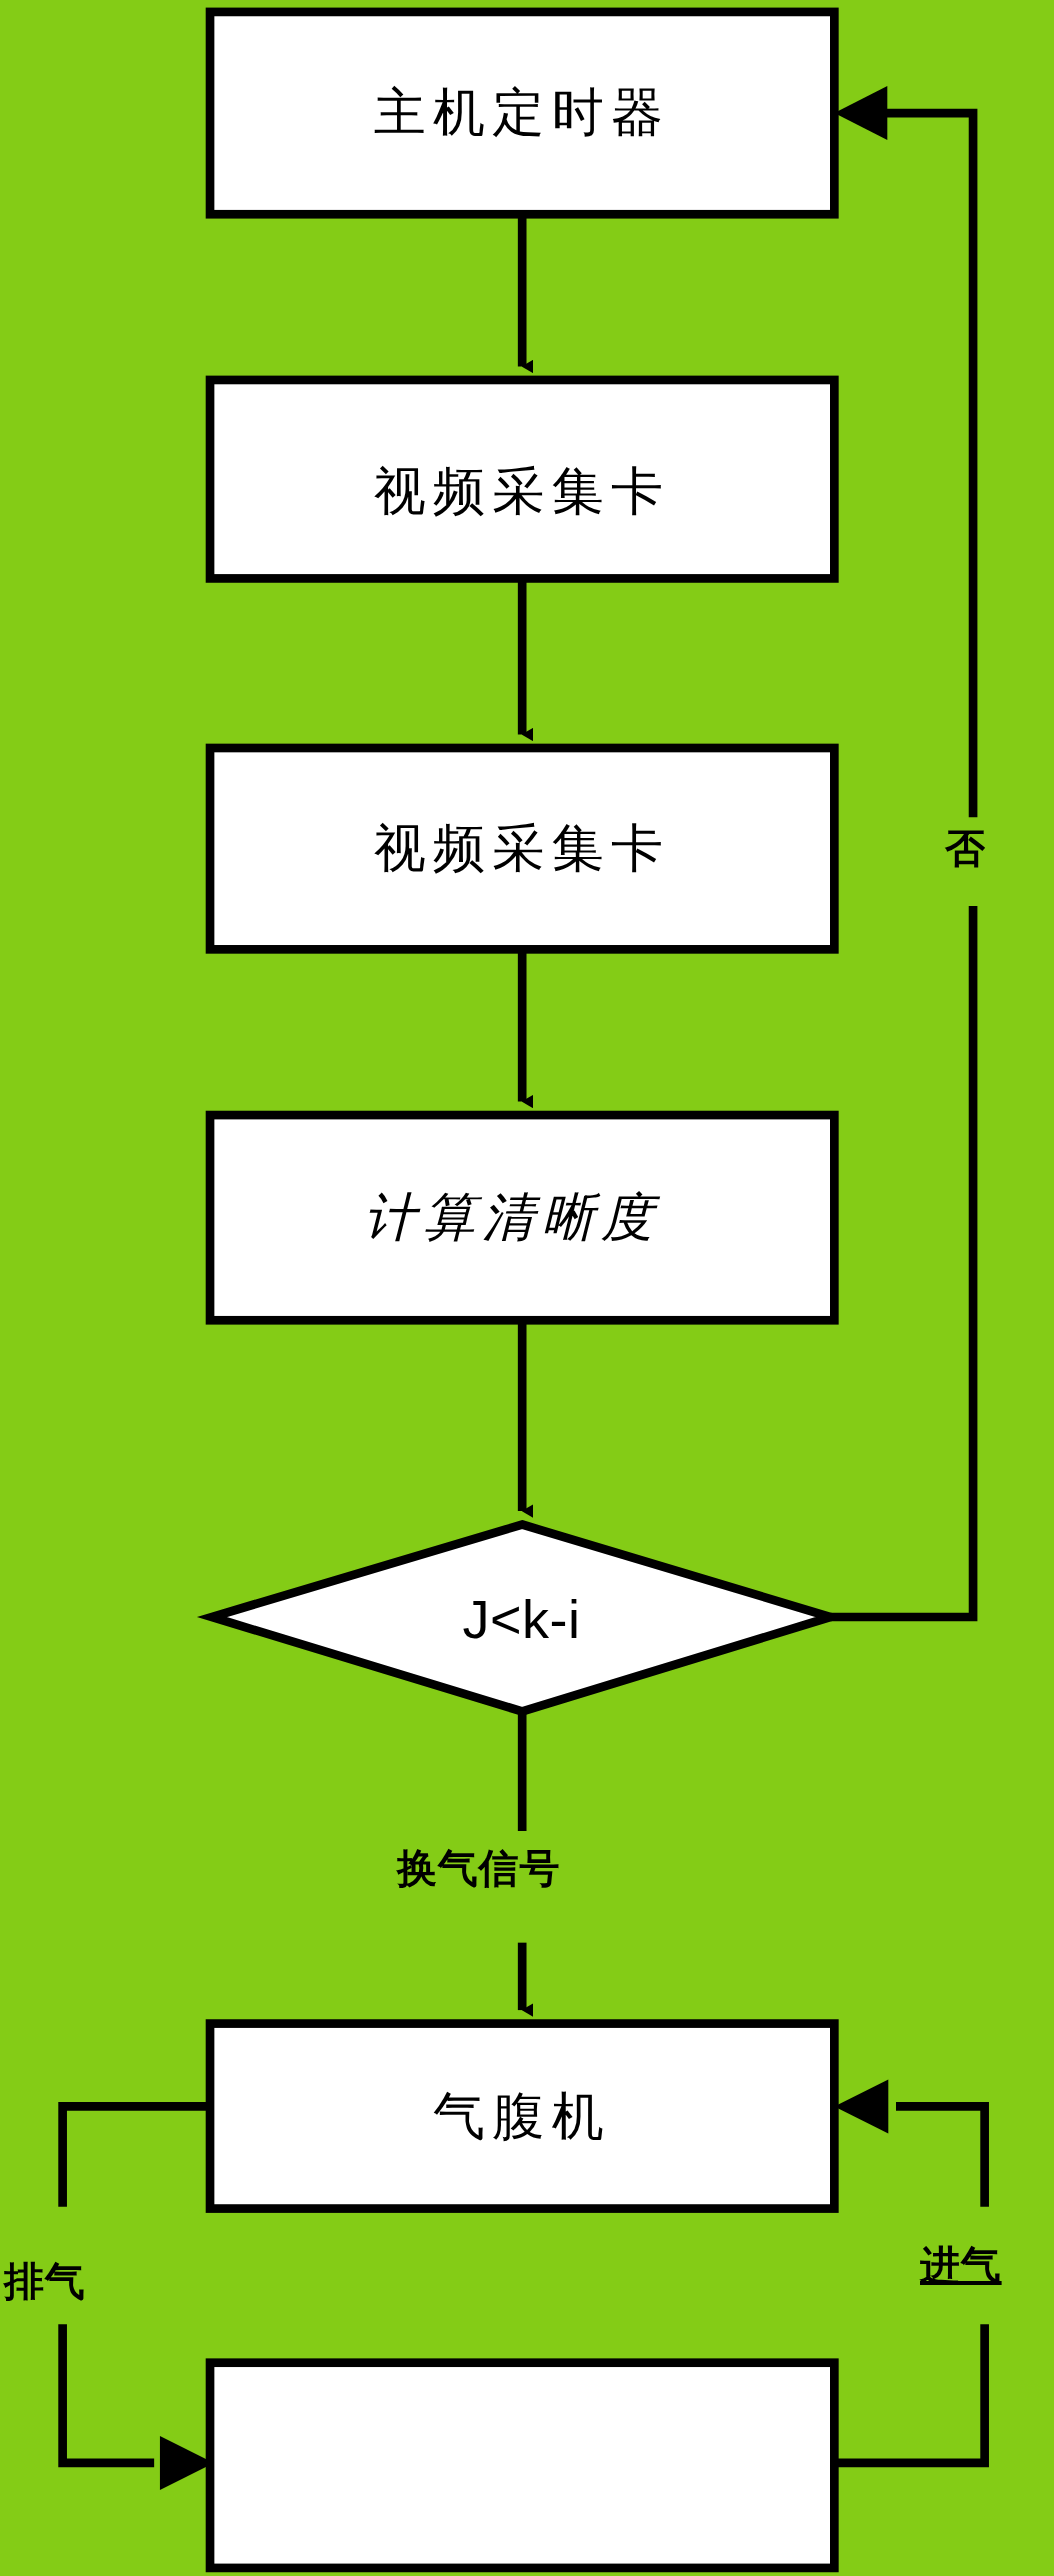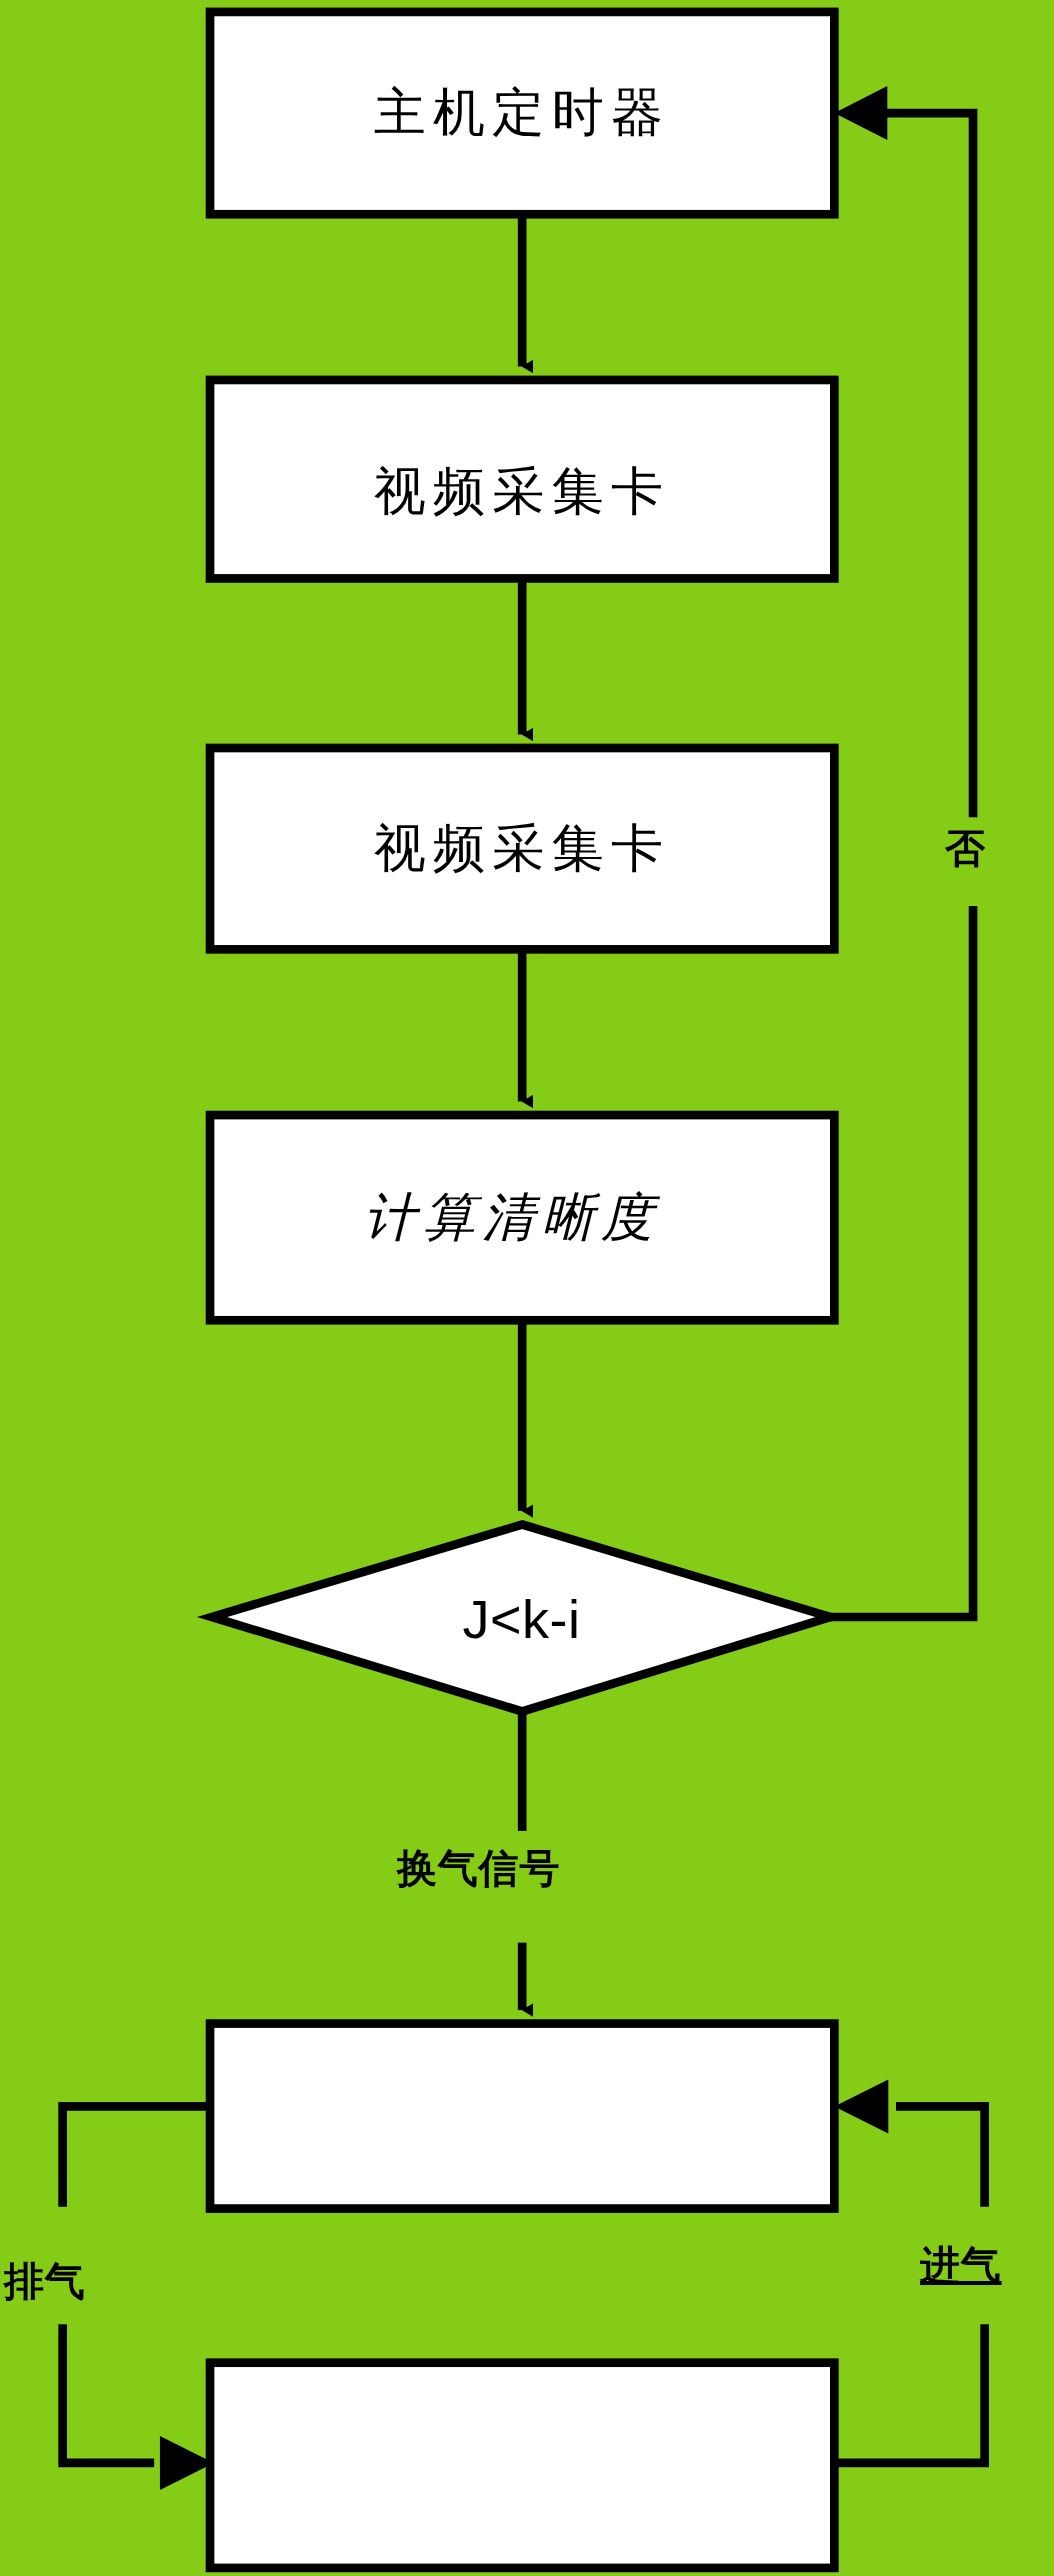--- a/index.html
+++ b/index.html
@@ -106,20 +106,21 @@
   <div class="node-label box-label" style="left:210px; top:11.6px; width:624px; height:202px;">主机定时器</div>
 
   <div class="node-label box-label" style="left:210px; top:392px; width:624px; height:199px;">视频采集卡</div>
 
   <div class="node-label box-label" style="left:210px; top:748px; width:624px; height:201px;">视频采集卡</div>
 
   <div class="node-label box-label" style="left:200px; top:1115px; width:624px; height:205px;font-style:italic;">计算清晰度</div>
 
   <div class="node-label diamond-label" style="left:212px; top:1525px; width:619px; height:187px;">J&lt;k-i</div>
 
+  <div class="node-label box-label" style="left:210px; top:2024px; width:624px; height:185px;">气腹机</div>
 
 
   <div class="edge-label" style="left:945px; top:821px;">否</div>
 
   <div class="edge-label" style="left:397px; top:1841px;text-align:right;">换气信号</div>
 
   <div class="edge-label" style="left:3.9px; top:2238px;margin-top:16px;">排气</div>
 
   <div class="edge-label" style="left:920px; top:2238px;text-decoration:underline;">进气</div>
 

